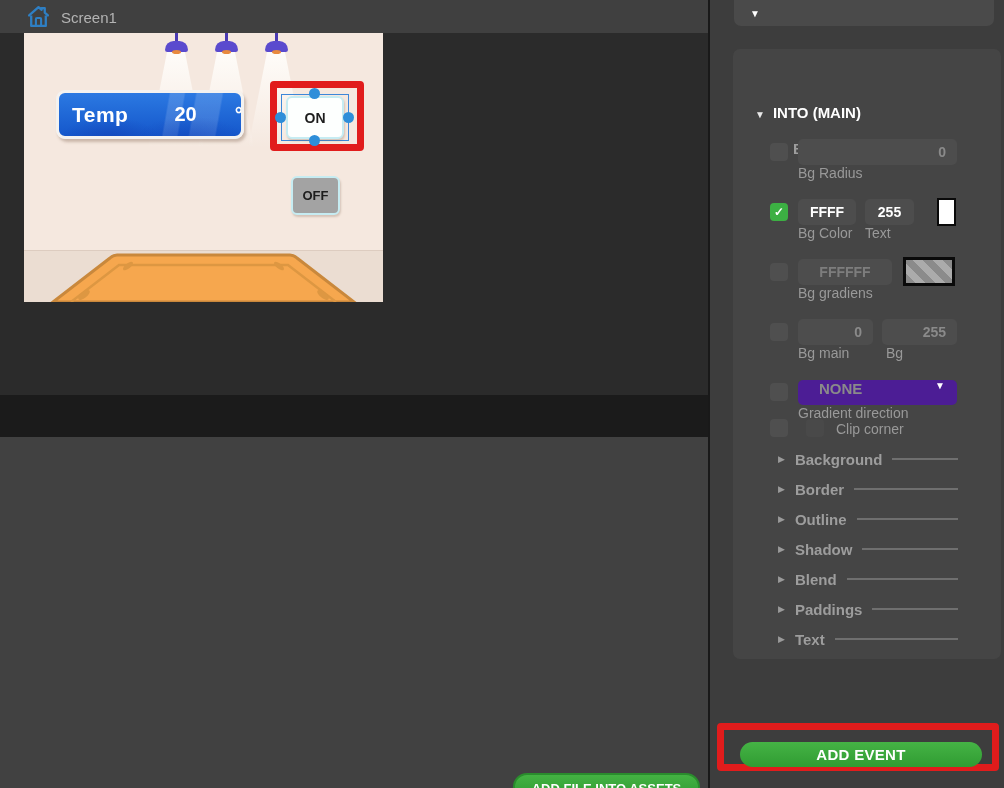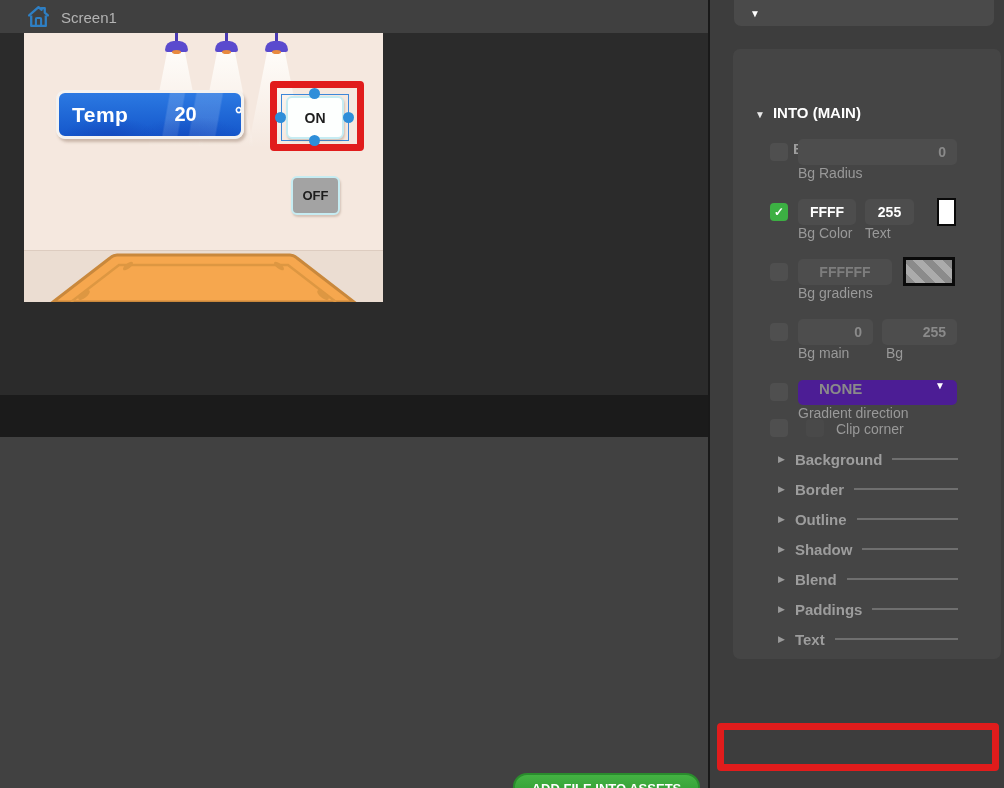--- a/index.html
+++ b/index.html
@@ -266,15 +266,16 @@
       </div>
       <div class="collapsed-row" style="top:581px">
         <span class="tri">▶</span>
         <span class="t">Text</span>
         <span class="ln"></span>
       </div>
     </div>
 
     <div class="events-head"><span class="tri">▼</span><span>EVENTS</span></div>
     <div class="hl-box hl-event"></div>
+    <div class="add-event-btn">ADD EVENT</div>
   </div>
 
 </div>
 
 </body></html>

